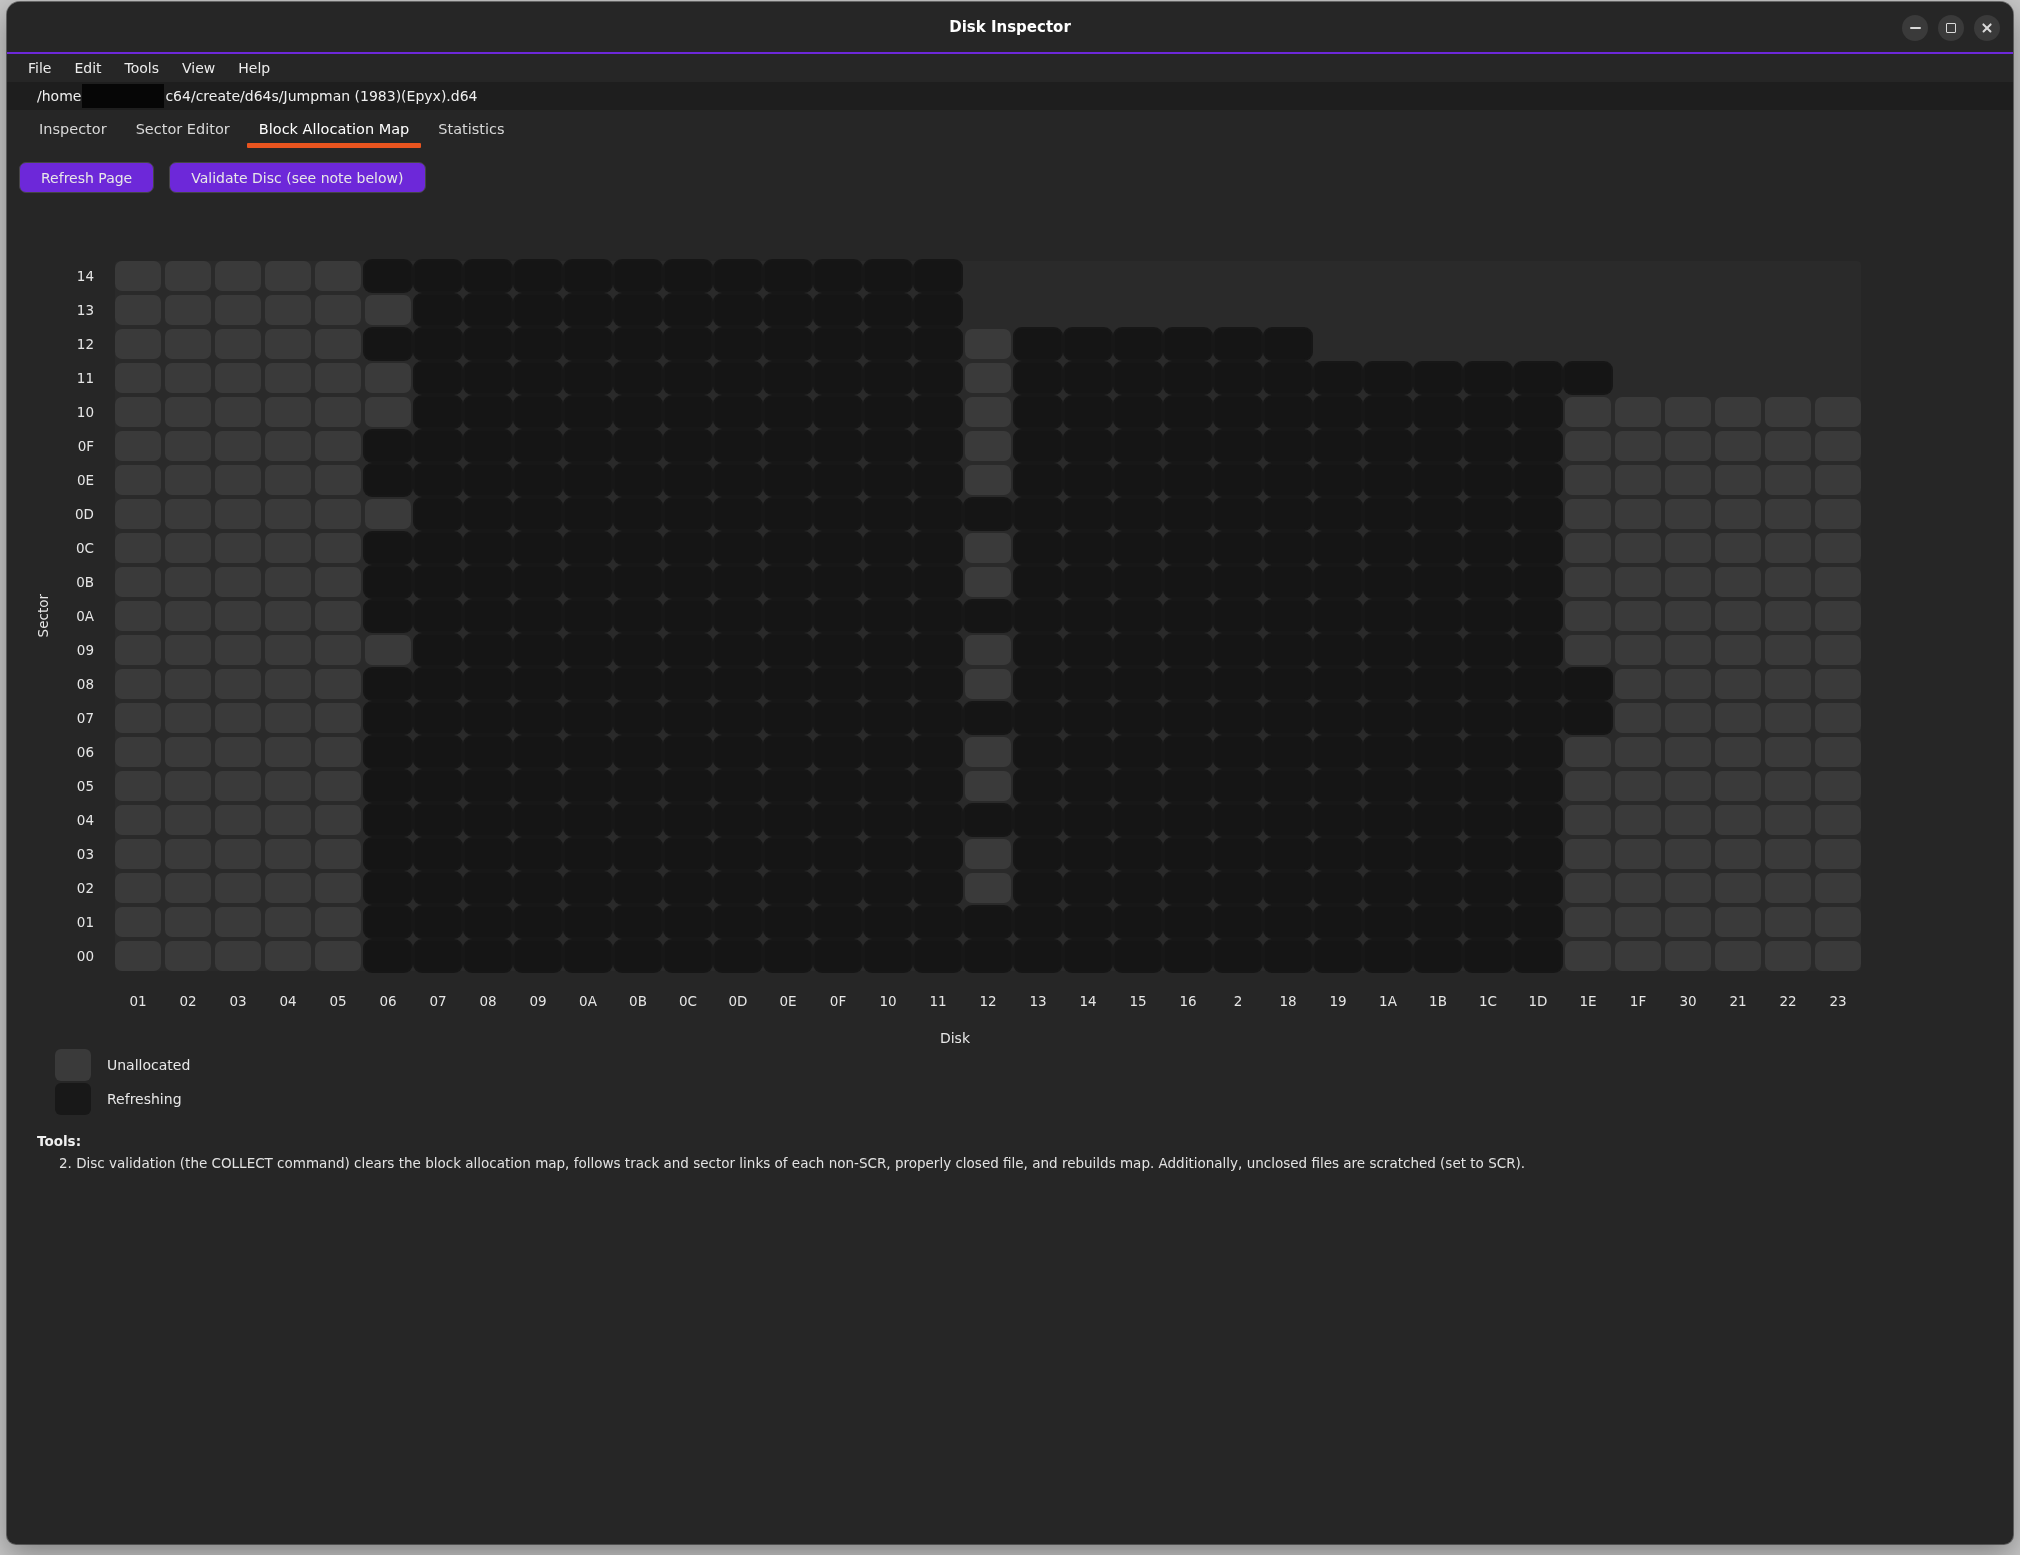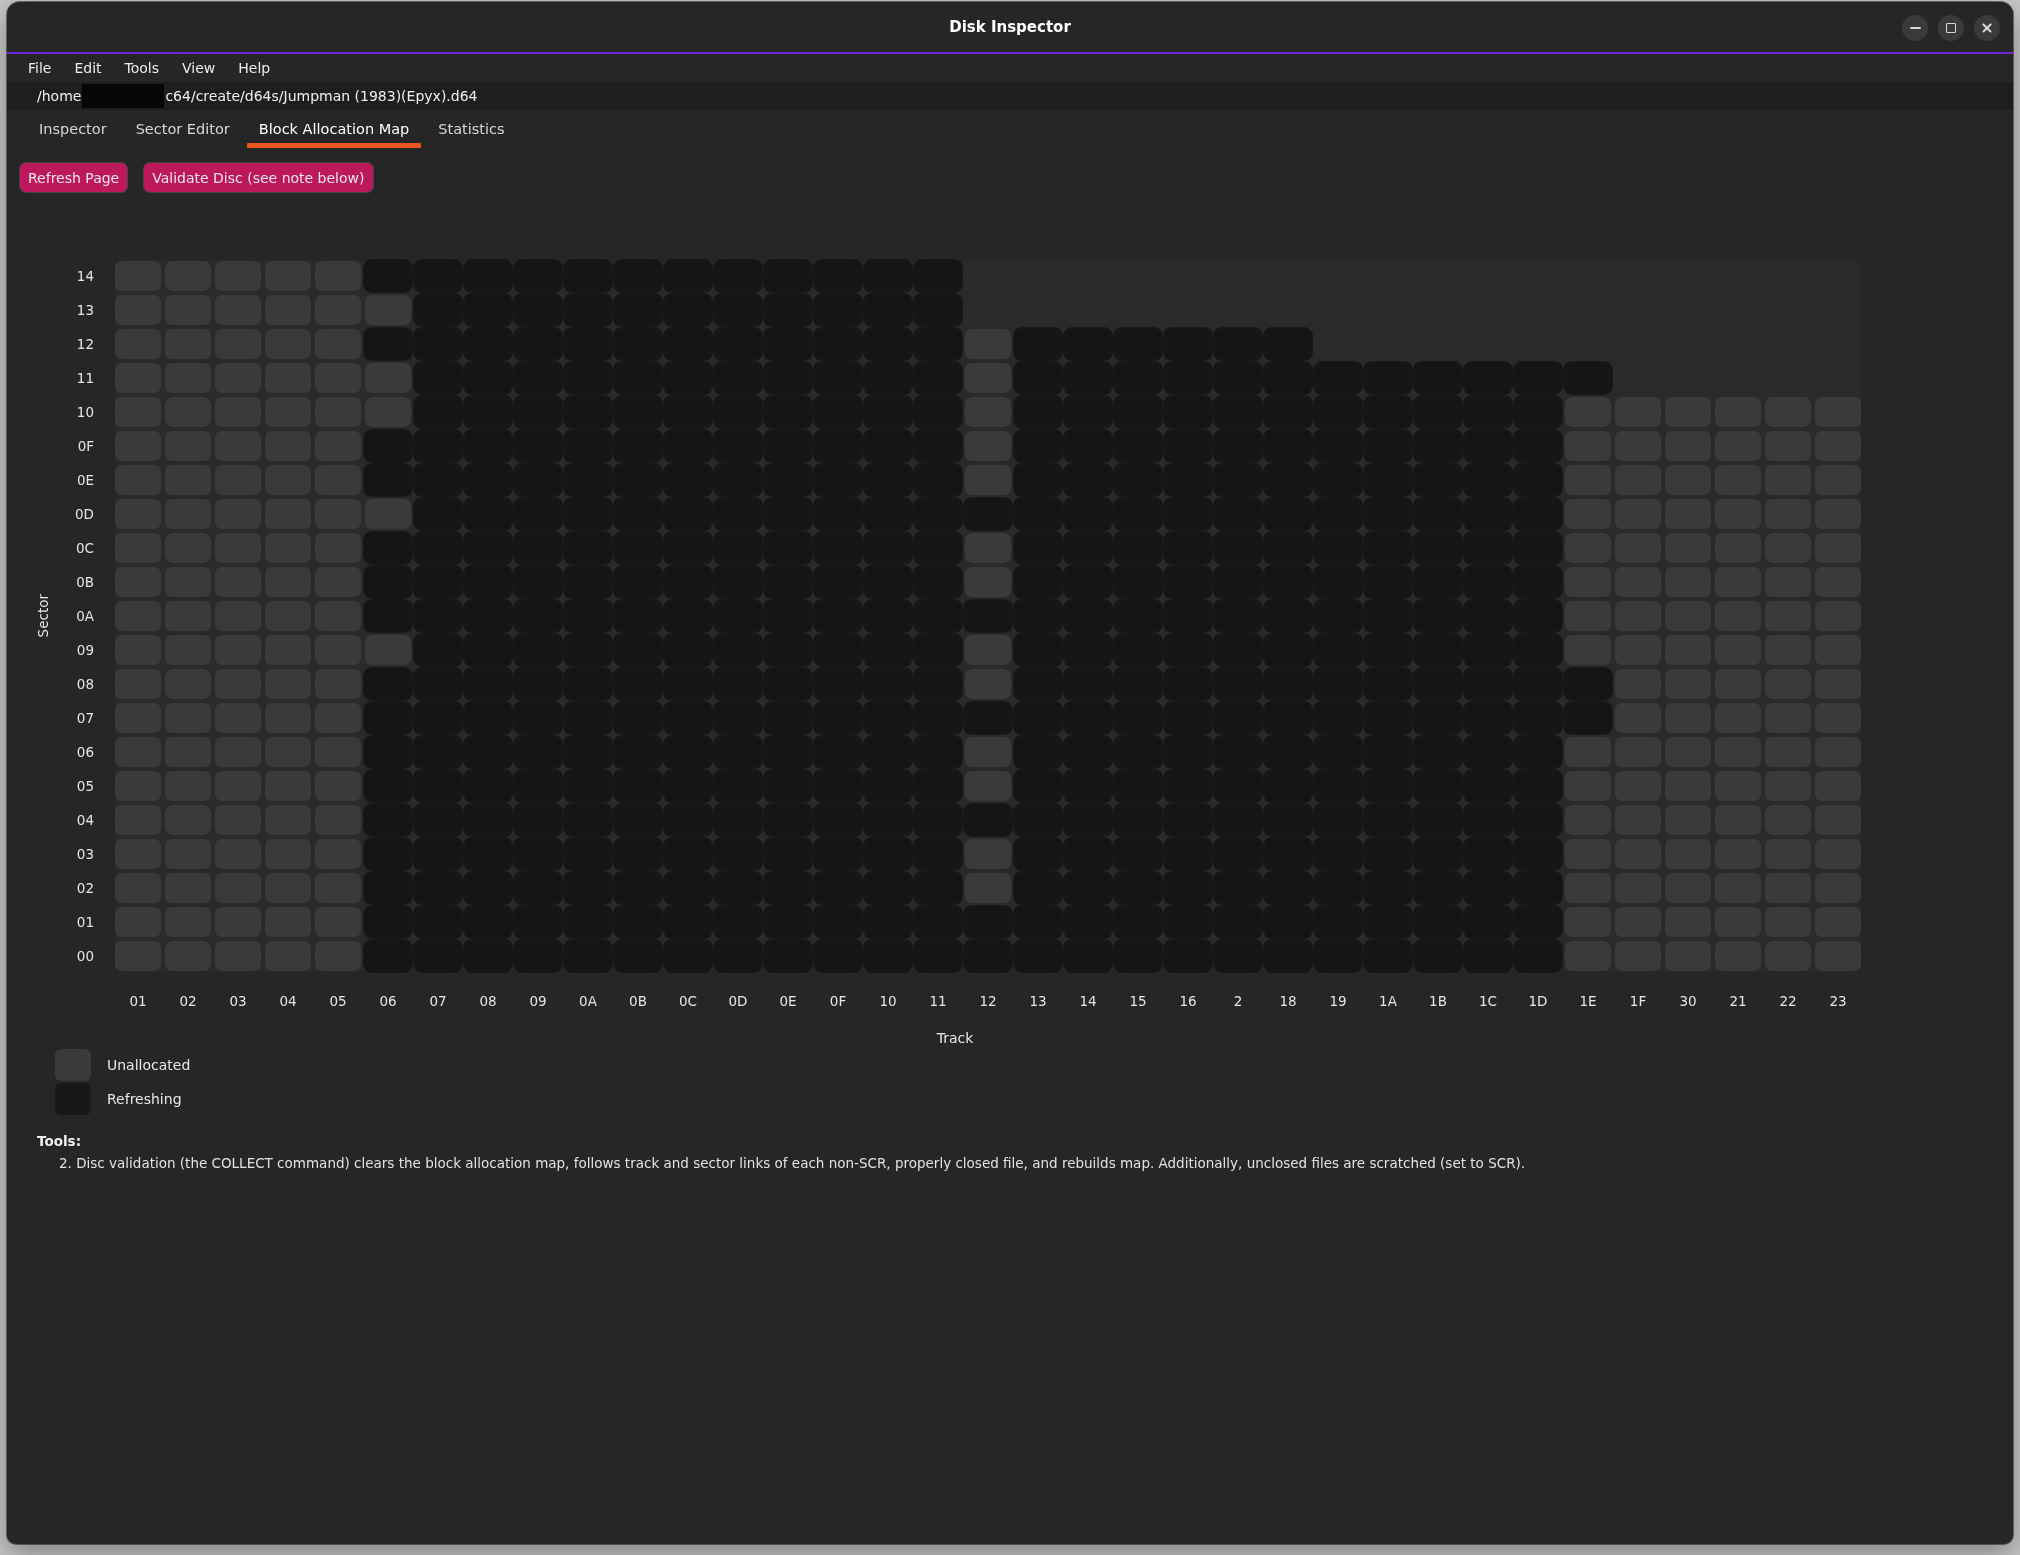--- a/index.html
+++ b/index.html
@@ -37,21 +37,21 @@
   
   .tabbar { height:38px; display:flex; align-items:stretch; padding-left:20px; gap:5px; }
   .tab { display:flex; align-items:center; padding:0 12px; font-size:14.5px;
     color:#d8d8d8; position:relative; }
   .tab.active { color:#ffffff; }
   .tab.active::after { content:""; position:absolute; left:0; right:0; bottom:0;
     height:5px; background:#e9541f; border-radius:1px; }
 
   
   .toolbar { height:58px; padding:14px 0 0 12px; display:flex; gap:15px; }
-  .btn { height:31px; padding:0 8px; background:#be185d; border:1px solid #454545;
+  .btn { height:31px; padding:0 21px; background:#6d28d9; border:1px solid #454545;
     border-radius:7px; color:#e8e8e8; font-size:14px; display:flex; align-items:center; }
 
   
   .map-area { position:relative; width:100%; height:1335px; }
   .bam-bg { position:absolute; left:108px; top:55px; width:1746px; height:710px;
     background:#2a2a2a; border-radius:4px; }
   .bam-grid { position:absolute; left:108px; top:55px;
     display:grid; grid-template-columns:repeat(35,46px); grid-template-rows:repeat(21,30px);
     column-gap:4px; row-gap:4px; }
   .cell { border-radius:7px; }
@@ -870,21 +870,21 @@
         <div>1E</div>
         <div>1F</div>
         <div>30</div>
         <div>21</div>
         <div>22</div>
         <div>23</div>
       </div>
     <div class="yaxis-title">
       <span>Sector</span>
     </div>
-    <div class="xaxis-title">Track</div>
+    <div class="xaxis-title">Disk</div>
 
     <div class="legend">
         <div class="legend-row">
           <span class="swatch u"></span>
           <span class="legend-label">Unallocated</span>
         </div>
         <div class="legend-row">
           <span class="swatch a"></span>
           <span class="legend-label">Refreshing</span>
         </div>

